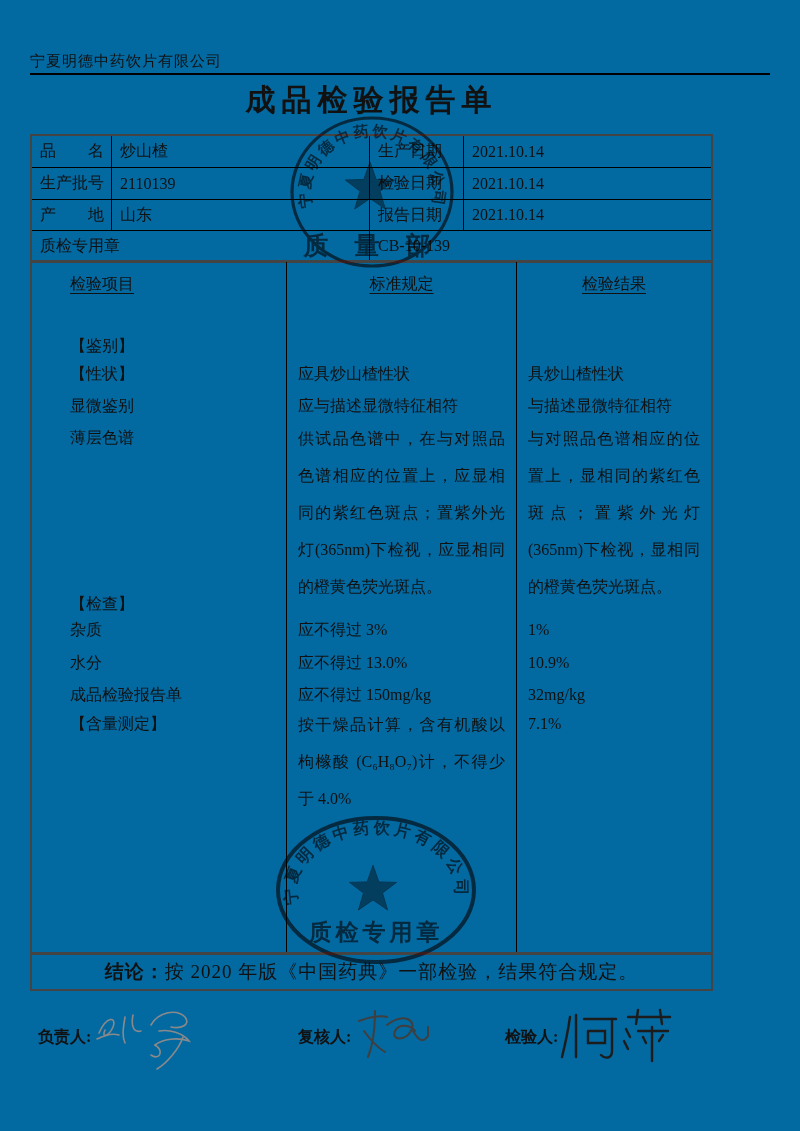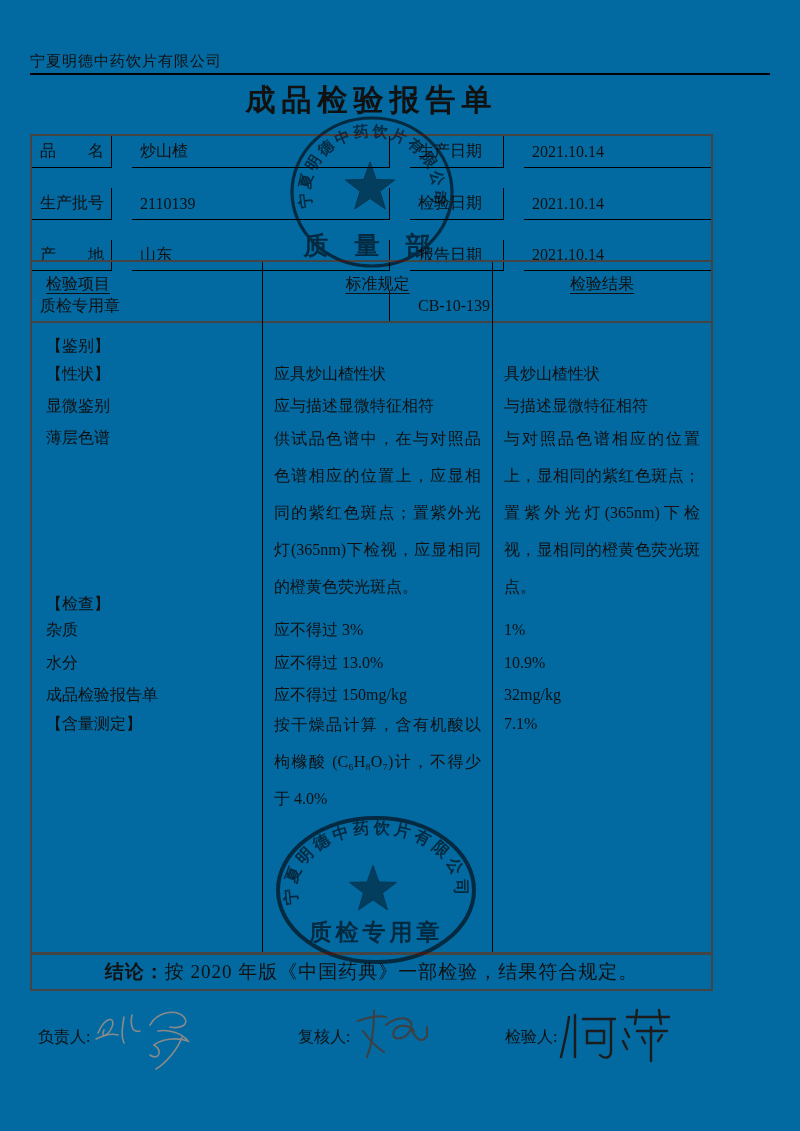--- a/index.html
+++ b/index.html
@@ -9,32 +9,32 @@
   
   .hdr-company{position:absolute;left:30px;top:52px;font-size:15px;letter-spacing:1px;}
   .hdr-code{position:absolute;right:30px;top:52px;font-size:15px;}
   .hdr-rule{position:absolute;left:30px;top:73px;width:740px;height:2px;background:#000;}
   .doc-title{position:absolute;left:30px;top:80px;width:683px;text-align:center;
              font-size:30px;font-weight:bold;letter-spacing:6px;}
 
   
   .info-table{position:absolute;left:30px;top:134px;width:683px;border:2px solid #444;
               display:grid;grid-template-columns:80px 258px 94px 1fr;
-              grid-template-rows:32px 32px 31px 30px;box-sizing:border-box;font-size:16px;gap:20px;}
+              grid-template-rows:32px 32px 31px 30px;box-sizing:border-box;font-size:16px;}
   .info-table .cell{border-right:1px solid #000;border-bottom:1px solid #000;
                     display:flex;align-items:center;padding:0 8px;box-sizing:border-box;white-space:nowrap;}
   .info-table .cell.last{border-right:none;}
   .info-table .cell.bot{border-bottom:none;}
   .info-table .span2{grid-column:1/3;}
   .info-table .span2v{grid-column:3/5;}
 
   
   .insp-table{position:absolute;left:30px;top:260px;width:683px;height:694px;
               border:2px solid #444;box-sizing:border-box;display:flex;flex-direction:column;
-              font-size:16px;}
+              font-size:16px;padding-left:24px;}
   .t2row{display:flex;flex-shrink:0;}
   .t2row .c1{width:231px;border-right:1px solid #000;padding:0 6px 0 14px;box-sizing:border-box;}
   .t2row .c2{width:230px;border-right:1px solid #000;padding:0 11px;box-sizing:border-box;}
   .t2row .c3{flex:1;padding:0 11px;box-sizing:border-box;}
   .t2row p{margin:0;line-height:20px;}
   .row-head{height:74px;}
   .row-head .c1 p{padding-top:12px;text-decoration:underline;text-underline-offset:4px;}
   .row-head .c2 p,.row-head .c3 p{padding-top:12px;text-align:center;text-decoration:underline;text-underline-offset:4px;}
   .row-xz{height:32px;}
   .row-jb{height:28px;}
@@ -49,21 +49,21 @@
   .row-hl .c2 p{line-height:37px;margin-top:-8px;text-align:justify;}
 
   
   .conclusion{position:absolute;left:30px;top:953px;width:683px;height:38px;
               border:2px solid #444;box-sizing:border-box;display:flex;align-items:center;
               justify-content:center;font-size:19px;letter-spacing:1px;}
   .conclusion b{font-weight:bold;}
 
   
   .footer{position:absolute;left:0;top:1005px;width:800px;height:90px;}
-  .sig-group{position:absolute;display:flex;align-items:flex-start;}
+  .sig-group{position:absolute;display:flex;align-items:flex-start;font-weight:bold;}
   .sig-label{font-size:16px;margin-top:22px;white-space:nowrap;}
   .g1{left:38px;top:0;}
   .g2{left:298px;top:0;}
   .g3{left:505px;top:0;}
 
   
   .stamp{position:absolute;mix-blend-mode:multiply;opacity:.85;}
   .stamp-top{left:283px;top:108px;}
   .stamp-bottom{left:272px;top:812px;}
 

